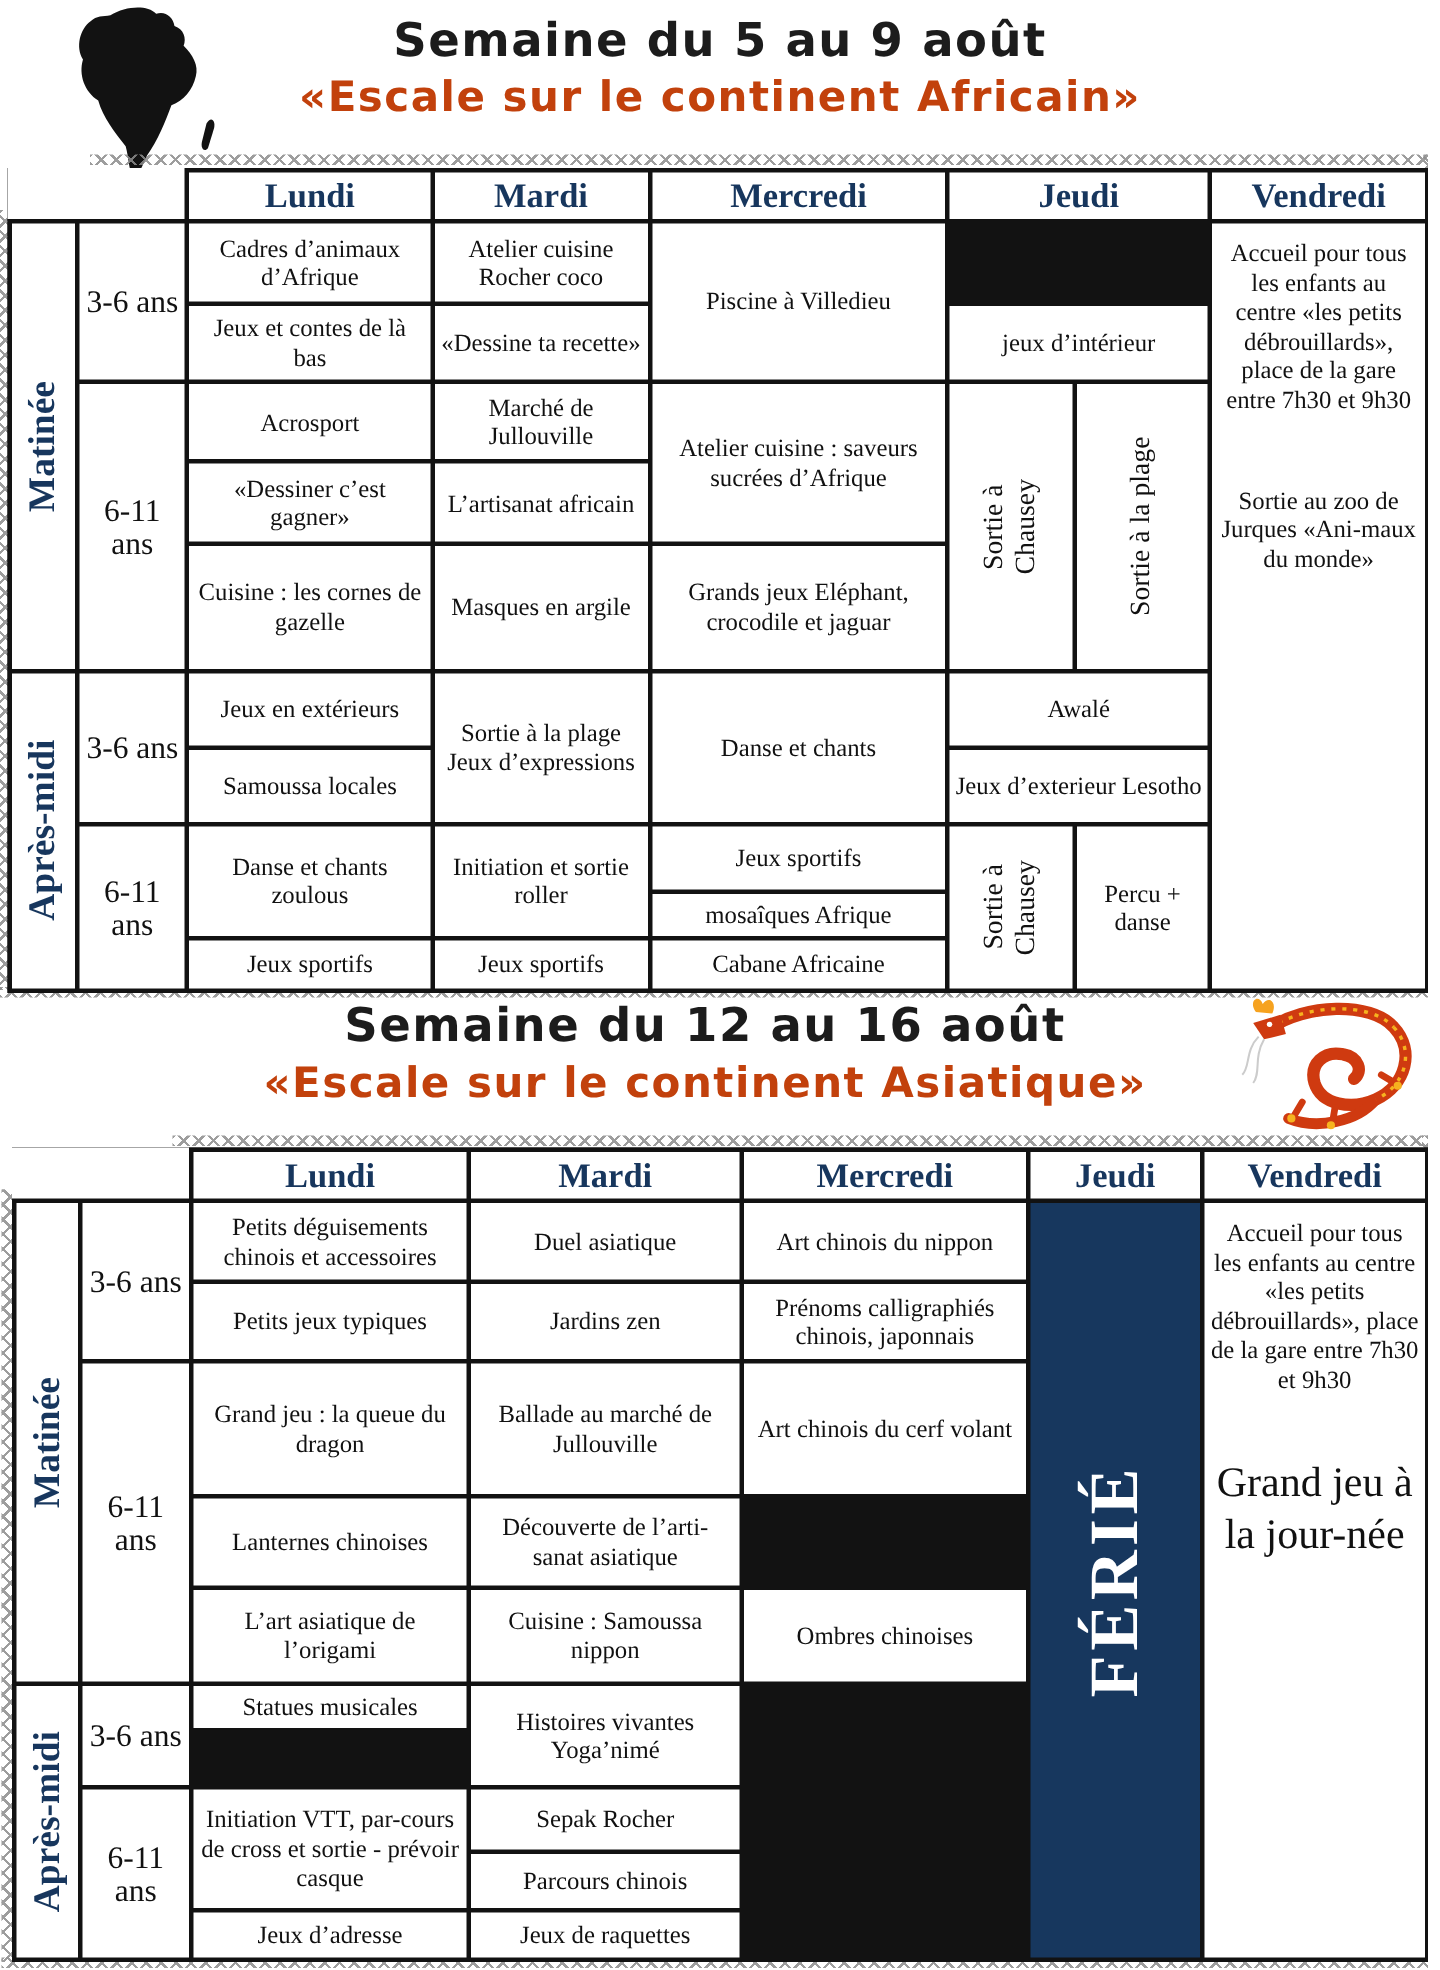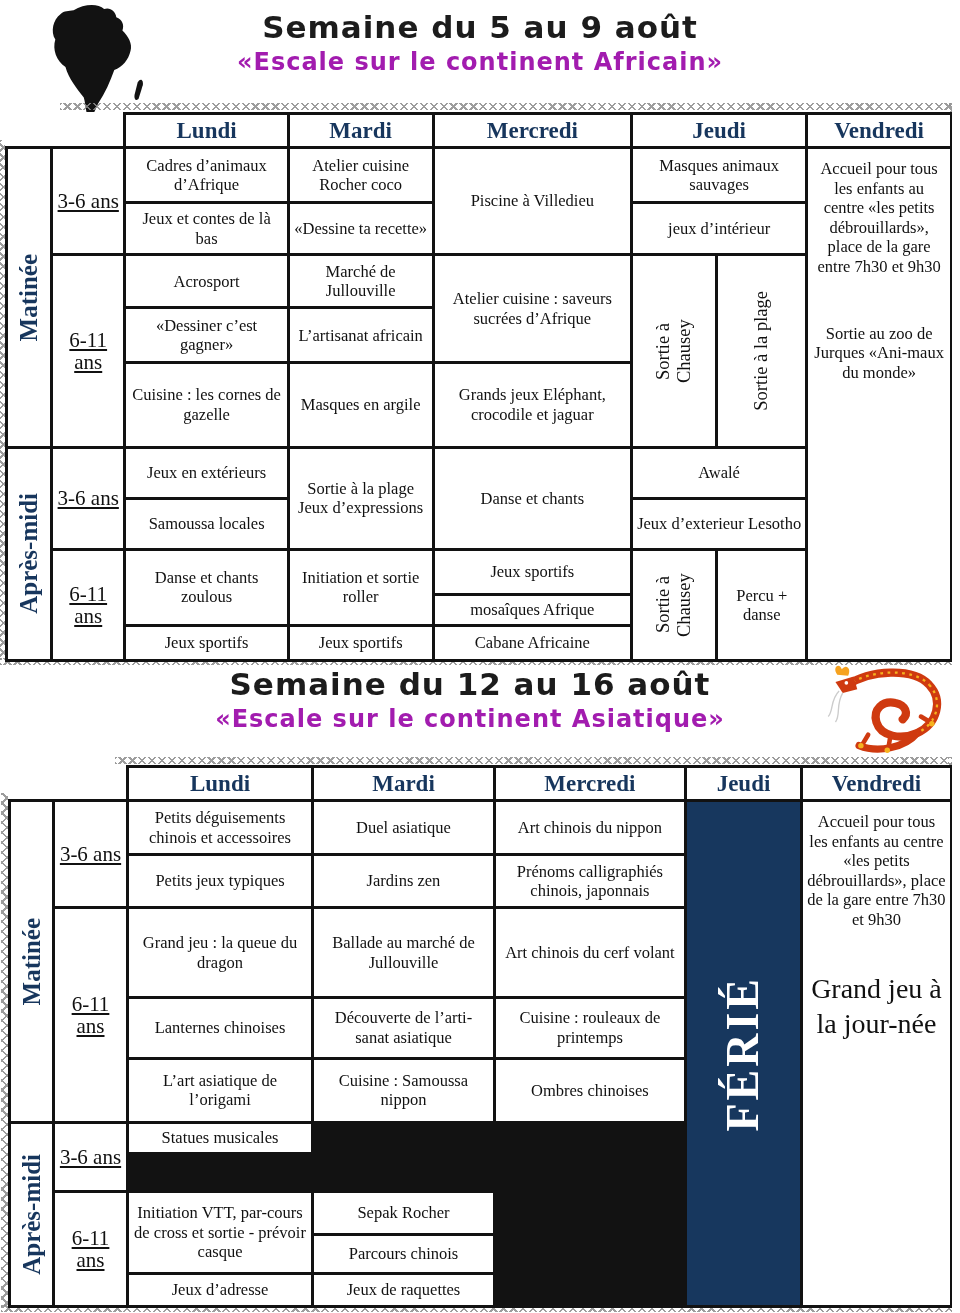--- a/index.html
+++ b/index.html
@@ -1,34 +1,34 @@
 <!DOCTYPE html>
 <html><head>
 <meta charset="utf-8">
 <style>
   html,body{margin:0;padding:0;background:#fff;}
   #page{position:relative;width:952px;height:1313px;background:#fff;overflow:hidden;
         font-family:"Liberation Serif",serif;color:#111;}
   
   .titleblock{position:absolute;text-align:center;font-family:"DejaVu Sans",sans-serif;font-weight:bold;}
   .t-black{color:#1c1c1c;font-size:31px;line-height:1.25;letter-spacing:1px;}
-  .t-red{color:#a21caf;font-size:24px;line-height:1.3;letter-spacing:1px;}
+  .t-red{color:#c2410c;font-size:28px;line-height:1.3;letter-spacing:1px;}
   
   .wk{position:absolute;display:grid;background:#121212;border:3px solid #121212;gap:3px;}
   #wk1{left:5px;top:112px;width:942px;height:544px;
        grid-template-columns:43fr 72fr 164fr 145fr 200fr 84fr 89fr 145fr;
        grid-template-rows:33fr 55fr 52fr 53fr 55fr 86fr 51fr 51fr 44fr 30fr 34fr;}
   #wk2{left:8px;top:765px;width:939px;height:537px;
        grid-template-columns:42fr 72fr 186fr 182fr 192fr 115fr 150fr;
        grid-template-rows:33fr 54fr 53fr 92fr 61fr 65fr 30fr 37fr 42fr 38fr 32fr;}
   .cell{background:#fff;display:flex;align-items:center;justify-content:center;
         text-align:center;font-size:16.5px;line-height:1.18;padding:2px 4px;overflow:hidden;}
   .filler{background:#fff;margin:-3px 0 0 -3px;z-index:2;}
   .hdr{font-weight:bold;font-size:23px;color:#17365d;}
-  .age{font-size:21px;line-height:1.05;text-decoration:underline;}
+  .age{font-size:21px;line-height:1.05;}
   .plabel span,.vtext span{writing-mode:vertical-rl;transform:rotate(180deg);}
   .plabel{color:#17365d;font-weight:bold;font-size:25px;}
   .vtext{font-size:18.5px;}
   .vwrap span{max-height:118px;line-height:1.15;}
   .ferie{background:#17375e;color:#fff;font-weight:bold;font-size:46px;letter-spacing:3px;}
   .top{align-items:flex-start;padding-top:6px;}
   .fri{flex-direction:column;justify-content:flex-start;padding-top:10px;}
   .fri .gap1{margin-top:48px;}
   .fri .big{margin-top:42px;font-size:28px;line-height:1.25;text-align:center;}
   
@@ -103,21 +103,20 @@
     <div class="cell" style="grid-area:11/4/12/5">Jeux sportifs</div>
 
     <div class="cell" style="grid-area:2/5/4/6">Piscine à Villedieu</div>
     <div class="cell" style="grid-area:4/5/6/6">Atelier cuisine : saveurs sucrées d’Afrique</div>
     <div class="cell" style="grid-area:6/5/7/6">Grands jeux Eléphant, crocodile et jaguar</div>
     <div class="cell" style="grid-area:7/5/9/6">Danse et chants</div>
     <div class="cell" style="grid-area:9/5/10/6">Jeux sportifs</div>
     <div class="cell" style="grid-area:10/5/11/6">mosaîques Afrique</div>
     <div class="cell" style="grid-area:11/5/12/6">Cabane Africaine</div>
 
-    <div class="cell" style="grid-area:2/6/3/8">Masques animaux sauvages</div>
     <div class="cell" style="grid-area:3/6/4/8">jeux d’intérieur</div>
     <div class="cell vtext vwrap" style="grid-area:4/6/7/7">
         <span>Sortie à Chausey</span>
       </div>
     <div class="cell vtext" style="grid-area:4/7/7/8">
         <span>Sortie à la plage</span>
       </div>
     <div class="cell" style="grid-area:7/6/8/8">Awalé</div>
     <div class="cell" style="grid-area:8/6/9/8">Jeux d’exterieur Lesotho</div>
     <div class="cell vtext vwrap" style="grid-area:9/6/12/7">
@@ -182,28 +181,28 @@
     <div class="cell" style="grid-area:6/3/7/4">L’art asiatique de l’origami</div>
     <div class="cell" style="grid-area:7/3/8/4">Statues musicales</div>
     <div class="cell" style="grid-area:9/3/11/4">Initiation VTT, par-cours de cross et sortie - prévoir casque</div>
     <div class="cell" style="grid-area:11/3/12/4">Jeux d’adresse</div>
 
     <div class="cell" style="grid-area:2/4/3/5">Duel asiatique</div>
     <div class="cell" style="grid-area:3/4/4/5">Jardins zen</div>
     <div class="cell" style="grid-area:4/4/5/5">Ballade au marché de Jullouville</div>
     <div class="cell" style="grid-area:5/4/6/5">Découverte de l’arti-sanat asiatique</div>
     <div class="cell" style="grid-area:6/4/7/5">Cuisine : Samoussa nippon</div>
+    <div class="cell" style="grid-area:7/4/9/5">Histoires vivantes Yoga’nimé</div>
     <div class="cell" style="grid-area:9/4/10/5">Sepak Rocher</div>
     <div class="cell" style="grid-area:10/4/11/5">Parcours chinois</div>
     <div class="cell" style="grid-area:11/4/12/5">Jeux de raquettes</div>
 
     <div class="cell" style="grid-area:2/5/3/6">Art chinois du nippon</div>
     <div class="cell" style="grid-area:3/5/4/6">Prénoms calligraphiés chinois, japonnais</div>
     <div class="cell" style="grid-area:4/5/5/6">Art chinois du cerf volant</div>
-    <div class="cell" style="grid-area:5/5/6/6">Cuisine : rouleaux de printemps</div>
     <div class="cell" style="grid-area:6/5/7/6">Ombres chinoises</div>
 
     <div class="cell ferie" style="grid-area:2/6/12/7">
         <span style="writing-mode:vertical-rl;transform:rotate(180deg);">FÉRIÉ</span>
       </div>
 
     <div class="cell fri" style="grid-area:2/7/12/8">
       <span>Accueil pour tous les enfants au centre «les petits débrouillards», place de la gare entre 7h30 et 9h30</span>
       <span class="big">Grand jeu à la jour-née</span>
     </div>

